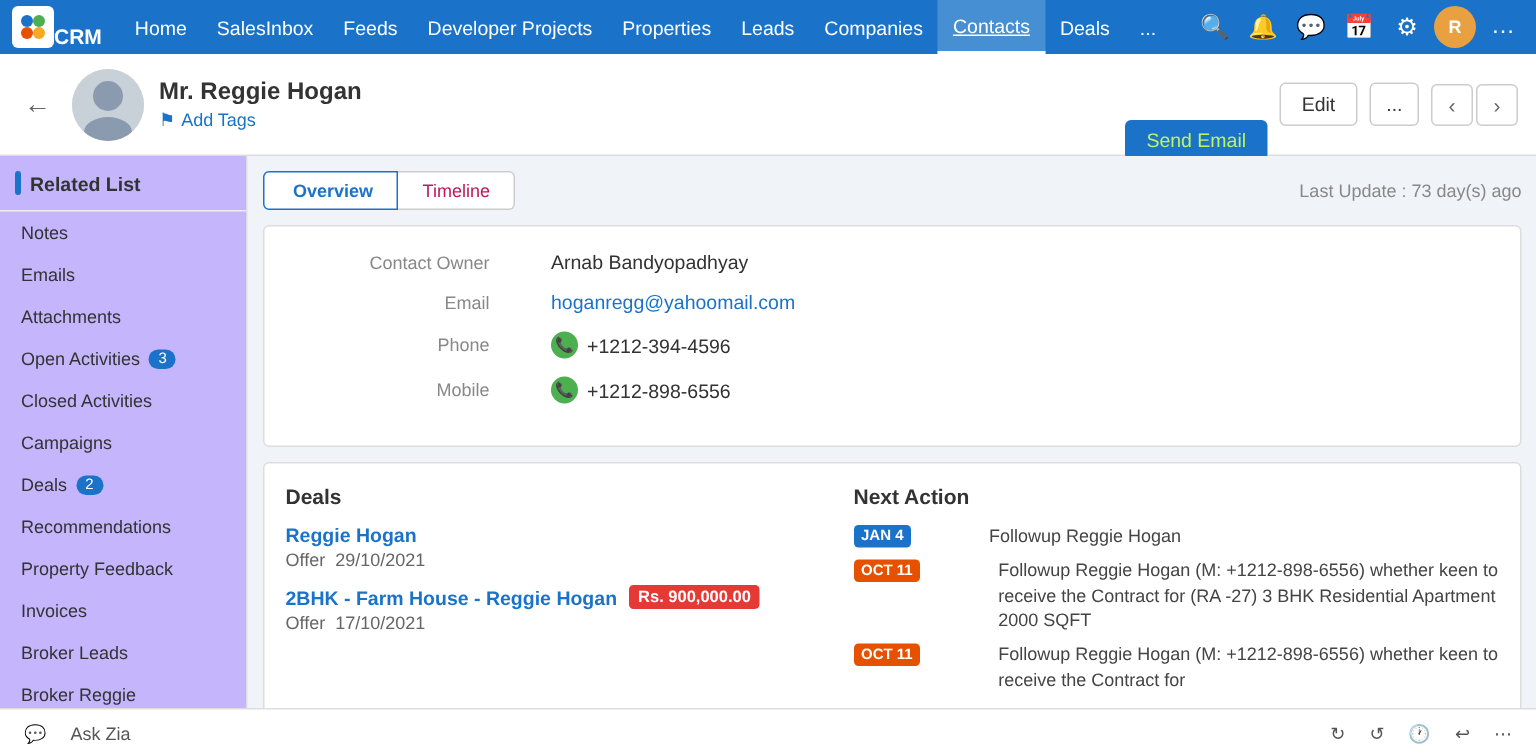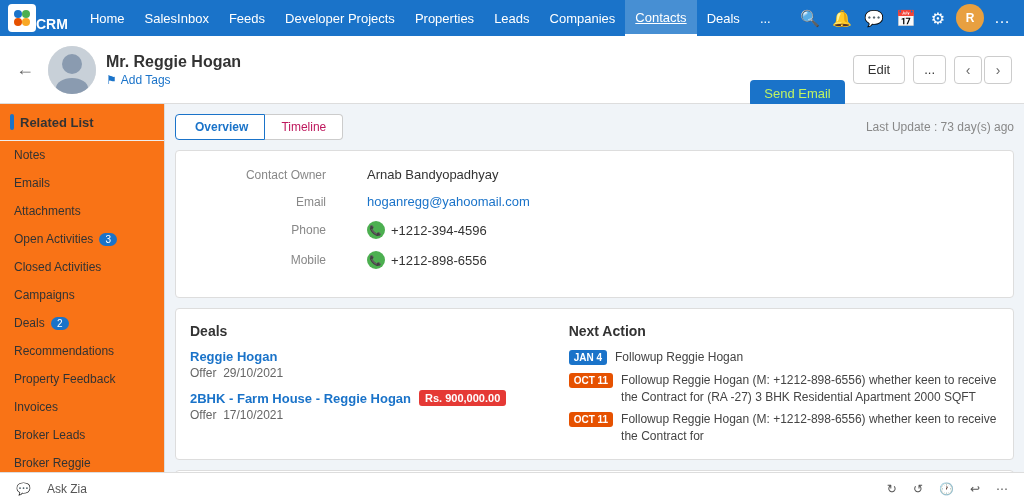--- a/index.html
+++ b/index.html
@@ -177,21 +177,21 @@
     
     .main-layout {
       display: flex;
       height: calc(504px - 36px - 68px);
       overflow: hidden;
     }
 
     
     .sidebar {
       width: 165px;
-      background: #f97316;
+      background: #c4b5fd;
       border-right: 1px solid #ddd;
       overflow-y: auto;
       flex-shrink: 0;
     }
     .sidebar-header {
       display: flex;
       align-items: center;
       gap: 6px;
       padding: 10px 10px;
       font-weight: bold;
@@ -385,20 +385,21 @@
       white-space: nowrap;
       flex-shrink: 0;
       margin-top: 1px;
     }
     .badge-blue { background: #1a73c9; }
     .badge-orange { background: #e65100; }
     .action-text {
       font-size: 12px;
       color: #444;
       line-height: 1.4;
+      margin-left: 44px;
     }
 
     
     .hide-details {
       padding: 10px 14px;
       display: flex;
       align-items: center;
       gap: 6px;
       cursor: pointer;
     }

